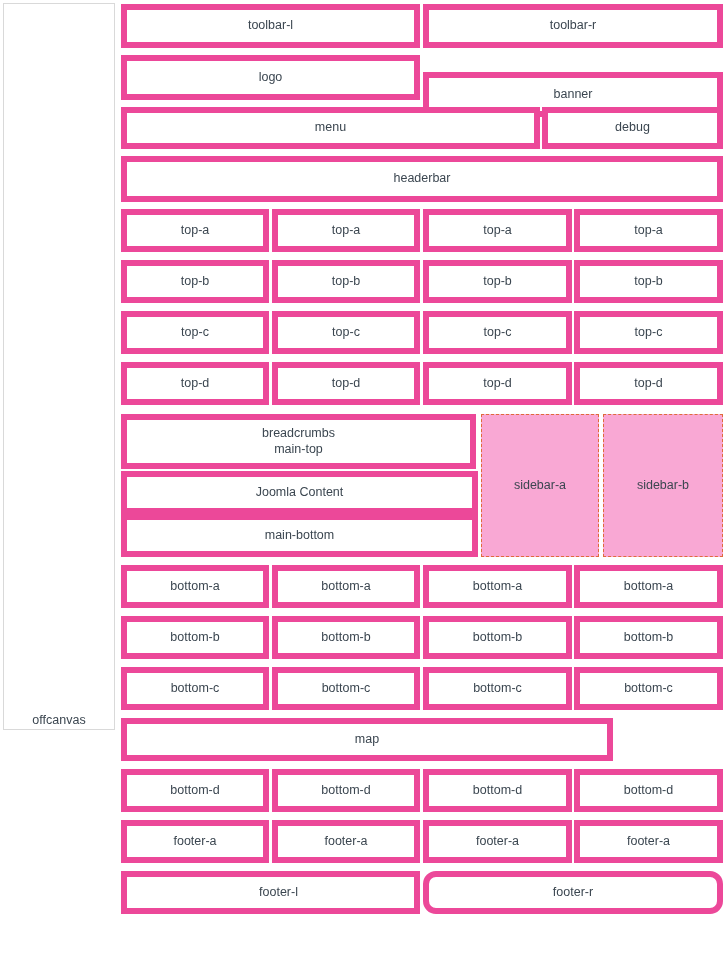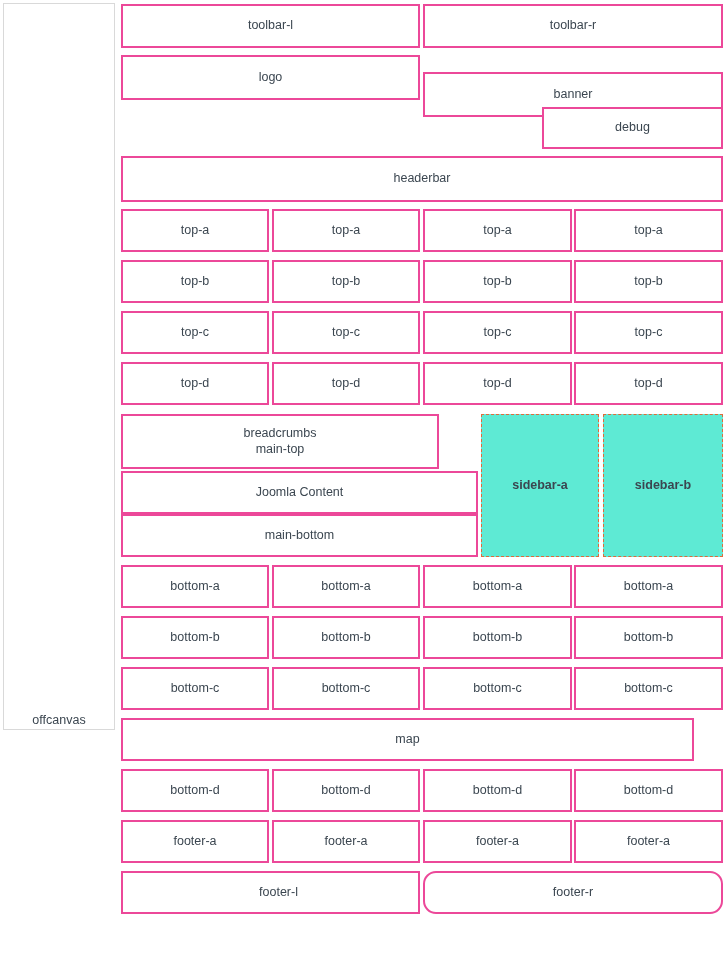--- a/index.html
+++ b/index.html
@@ -13,35 +13,34 @@
     color: #333333;
   }
   #page {
     position: relative;
     width: 727px;
     height: 969px;
     overflow: hidden;
   }
   .box {
     box-sizing: border-box;
-    border: 2px solid #ec4899;
+    border: 6px solid #ec4899;
     background: #ffffff;
     display: flex;
     align-items: center;
     justify-content: center;
     text-align: center;
     color: #3b4650;
     font-size: 12.5px;
     line-height: 1.25;
     position: absolute;
   }
   .box.dashed {
     border: 1px dashed #e06a3b;
-    background: #5eead4;
-    font-weight: bold;
+    background: #f9a8d4;
   }
   .box.plain {
     border: 1px solid #d9d9d9;
   }
   .multiline {
     white-space: pre-line;
   }
 </style>
 </head>
 <body>
@@ -59,20 +58,23 @@
     <span>toolbar-r</span>
   </div>
 
   <div class="box" style="left:121px; top:55px; width:299px; height:45px;">
     <span>logo</span>
   </div>
   <div class="box" style="left:423px; top:72px; width:300px; height:45px;">
     <span>banner</span>
   </div>
 
+  <div class="box" style="left:121px; top:107px; width:419px; height:42px;">
+    <span>menu</span>
+  </div>
   <div class="box" style="left:542px; top:107px; width:181px; height:42px;">
     <span>debug</span>
   </div>
 
   <div class="box" style="left:121px; top:156px; width:602px; height:46px;">
     <span>headerbar</span>
   </div>
 
   <div class="box" style="left:121px; top:209px; width:148px; height:43px;">
     <span>top-a</span>
@@ -119,21 +121,21 @@
   <div class="box" style="left:272px; top:362px; width:148px; height:43px;">
     <span>top-d</span>
   </div>
   <div class="box" style="left:423px; top:362px; width:149px; height:43px;">
     <span>top-d</span>
   </div>
   <div class="box" style="left:574px; top:362px; width:149px; height:43px;">
     <span>top-d</span>
   </div>
 
-  <div class="box multiline" style="left:121px; top:414px; width:318px; height:55px;">
+  <div class="box multiline" style="left:121px; top:414px; width:355px; height:55px;">
     <span class="multiline">breadcrumbs
 main-top</span>
   </div>
   <div class="box" style="left:121px; top:471px; width:357px; height:43px;">
     <span>Joomla Content</span>
   </div>
   <div class="box" style="left:121px; top:514px; width:357px; height:43px;">
     <span>main-bottom</span>
   </div>
 
@@ -176,21 +178,21 @@
   <div class="box" style="left:272px; top:667px; width:148px; height:43px;">
     <span>bottom-c</span>
   </div>
   <div class="box" style="left:423px; top:667px; width:149px; height:43px;">
     <span>bottom-c</span>
   </div>
   <div class="box" style="left:574px; top:667px; width:149px; height:43px;">
     <span>bottom-c</span>
   </div>
 
-  <div class="box" style="left:121px; top:718px; width:573px; height:43px;">
+  <div class="box" style="left:121px; top:718px; width:492px; height:43px;">
     <span>map</span>
   </div>
 
   <div class="box" style="left:121px; top:769px; width:148px; height:43px;">
     <span>bottom-d</span>
   </div>
   <div class="box" style="left:272px; top:769px; width:148px; height:43px;">
     <span>bottom-d</span>
   </div>
   <div class="box" style="left:423px; top:769px; width:149px; height:43px;">

